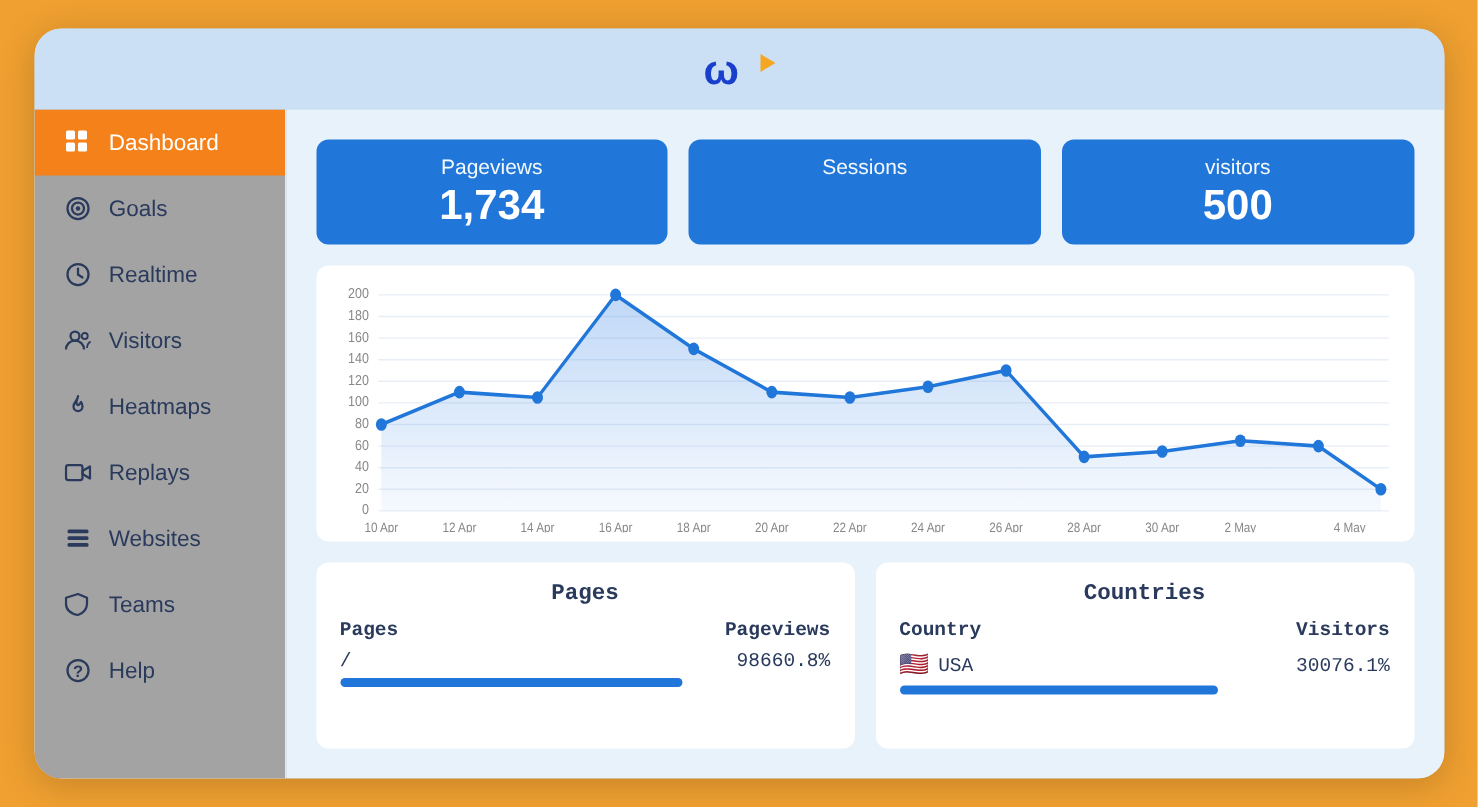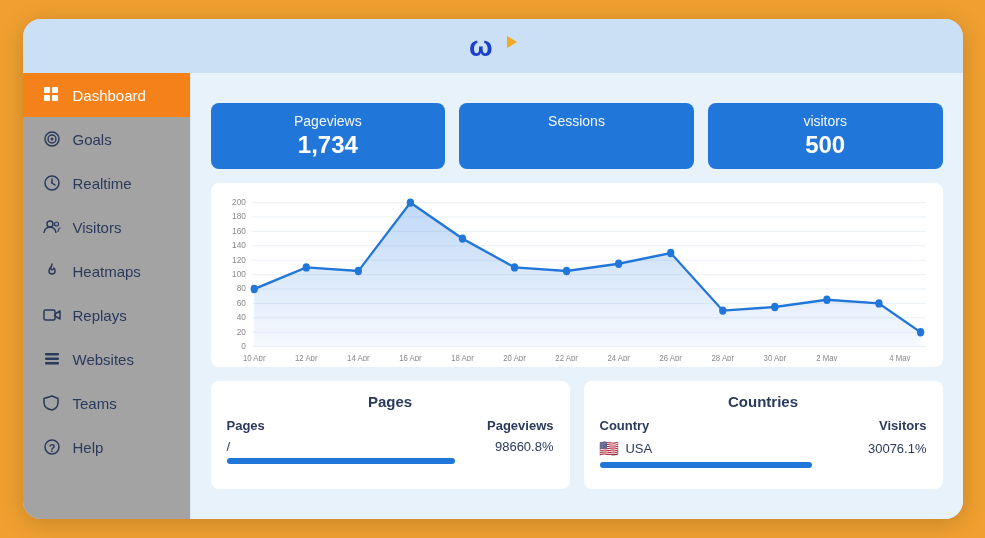--- a/index.html
+++ b/index.html
@@ -70,21 +70,21 @@
       height: 22px;
       display: flex;
       align-items: center;
       justify-content: center;
       flex-shrink: 0;
     }
     
     .content {
       flex: 1;
       background: #e8f2fb;
-      padding: 30px 20px;
+      padding: 20px 20px;
       overflow: hidden;
       display: flex;
       flex-direction: column;
       gap: 14px;
     }
     .stat-cards {
       display: flex;
       gap: 14px;
     }
     .stat-card {
@@ -97,41 +97,42 @@
       display: flex;
       flex-direction: column;
       gap: 2px;
     }
     .stat-label {
       font-size: 14px;
       font-weight: 400;
       opacity: 0.95;
     }
     .stat-value {
-      font-size: 24px;
+      font-size: 28px;
       font-weight: 700;
     }
     
     .chart-area {
       background: #fff;
       border-radius: 8px;
       padding: 10px 12px 6px;
       flex-shrink: 0;
       height: 184px;
       position: relative;
     }
     .chart-svg {
       width: 100%;
       height: 100%;
     }
     
     .bottom-panels {
       display: flex;
       gap: 14px;
       flex: 1;
+      font-family: Liberation Mono, monospace;
     }
     .panel {
       flex: 1;
       background: #fff;
       border-radius: 8px;
       padding: 12px 16px;
       overflow: hidden;
     }
     .panel-title {
       font-size: 15px;

